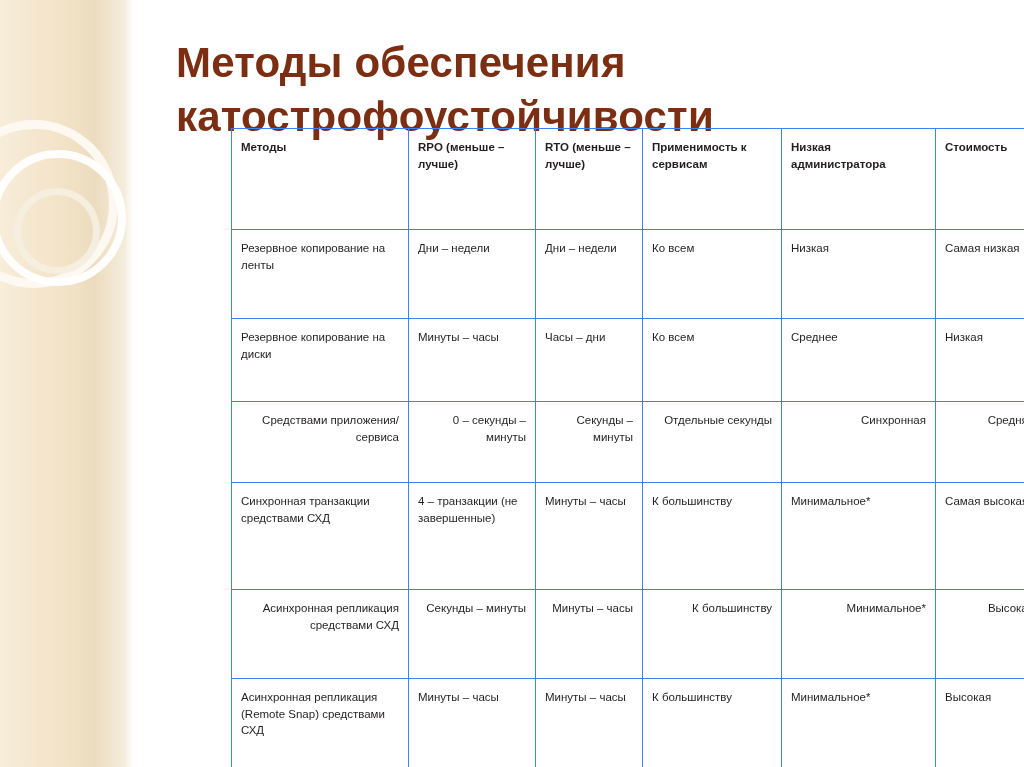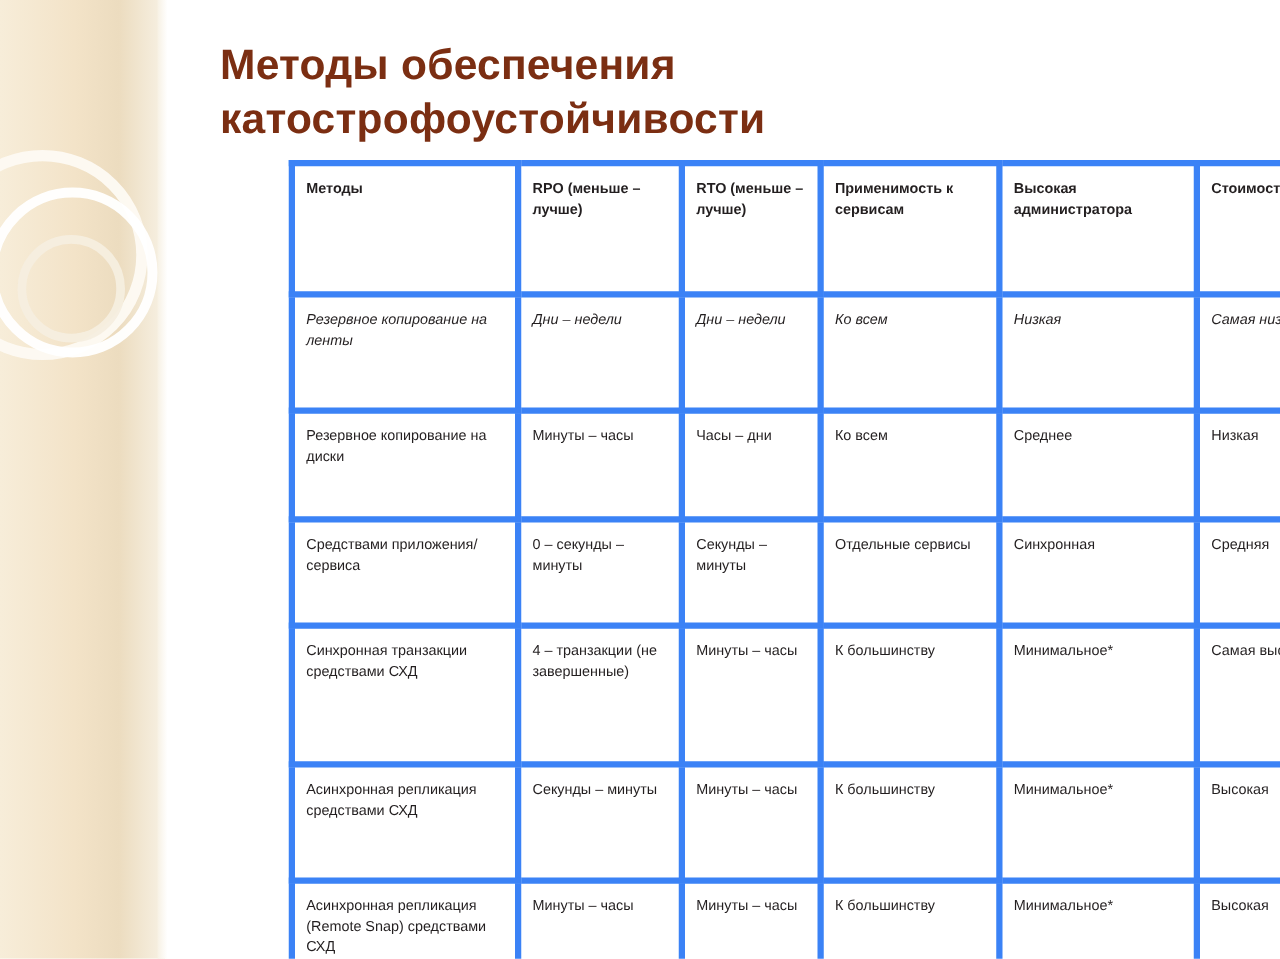--- a/index.html
+++ b/index.html
@@ -62,65 +62,65 @@
     border-width: 7px;
   }
 
   
   .title {
     position: absolute;
     left: 176px;
     top: 8px;
     width: 740px;
     color: #7b2e12;
-    font-size: 34px;
+    font-size: 42px;
     line-height: 1.28;
     font-weight: bold;
     letter-spacing: .2px;
   }
 
   
   .table-wrap {
     position: absolute;
     left: 231px;
     top: 128px;
     width: 722px;
   }
   table.methods {
     border-collapse: collapse;
     width: 722px;
     table-layout: fixed;
     font-size: 11.5px;
     color: #231f20;
   }
   table.methods td, table.methods th {
-    border: 5px solid #3b82f6;
+    border: 1px solid #3b82f6;
     vertical-align: top;
     padding: 10px 9px 12px 9px;
     text-align: left;
     font-weight: normal;
     line-height: 1.45;
   }
   table.methods thead th {
     font-weight: bold;
     height: 78px;
     vertical-align: top;
   }
   .c0 { width: 158px; }
   .c1 { width: 108px; }
   .c2 { width: 88px; }
   .c3 { width: 120px; border-radius: 22px; }
   .c4 { width: 135px; }
   .c5 { width: 89px; }
 
-  tbody tr.r0 td { height: 66px; font-style: italic; }
+  tbody tr.r0 td { height: 66px; }
   tbody tr.r1 td { height: 60px; }
-  tbody tr.r2 td { height: 58px; }
+  tbody tr.r2 td { height: 58px; text-align: right; }
   tbody tr.r3 td { height: 84px; }
-  tbody tr.r4 td { height: 66px; }
+  tbody tr.r4 td { height: 66px; text-align: right; }
   tbody tr.r5 td { height: 72px; }
 </style>
 </head>
 <body>
 
 <div class="left-band"></div>
 <div class="left-band-edge"></div>
 <div class="ring ring-1"></div>
 <div class="ring ring-2"></div>
 <div class="ring ring-3"></div>
@@ -128,21 +128,21 @@
 <h1 class="title">Методы обеспечения катострофоустойчивости</h1>
 
 <div class="table-wrap">
   <table class="methods">
     <thead>
       <tr>
         <th class="c0">Методы</th>
         <th class="c1">RPO (меньше – лучше)</th>
         <th class="c2">RTO (меньше – лучше)</th>
         <th class="c3">Применимость к сервисам</th>
-        <th class="c4">Высокая администратора</th>
+        <th class="c4">Низкая администратора</th>
         <th class="c5">Стоимость</th>
       </tr>
     </thead>
     <tbody>
       <tr class="r0">
         <td class="c0">Резервное копирование на ленты</td>
         <td class="c1">Дни – недели</td>
         <td class="c2">Дни – недели</td>
         <td class="c3">Ко всем</td>
         <td class="c4">Низкая</td>
@@ -153,21 +153,21 @@
         <td class="c1">Минуты – часы</td>
         <td class="c2">Часы – дни</td>
         <td class="c3">Ко всем</td>
         <td class="c4">Среднее</td>
         <td class="c5">Низкая</td>
       </tr>
       <tr class="r2">
         <td class="c0">Средствами приложения/сервиса</td>
         <td class="c1">0 – секунды – минуты</td>
         <td class="c2">Секунды – минуты</td>
-        <td class="c3">Отдельные сервисы</td>
+        <td class="c3">Отдельные секунды</td>
         <td class="c4">Синхронная</td>
         <td class="c5">Средняя</td>
       </tr>
       <tr class="r3">
         <td class="c0">Синхронная транзакции средствами СХД</td>
         <td class="c1">4 – транзакции (не завершенные)</td>
         <td class="c2">Минуты – часы</td>
         <td class="c3">К большинству</td>
         <td class="c4">Минимальное*</td>
         <td class="c5">Самая высокая</td>

